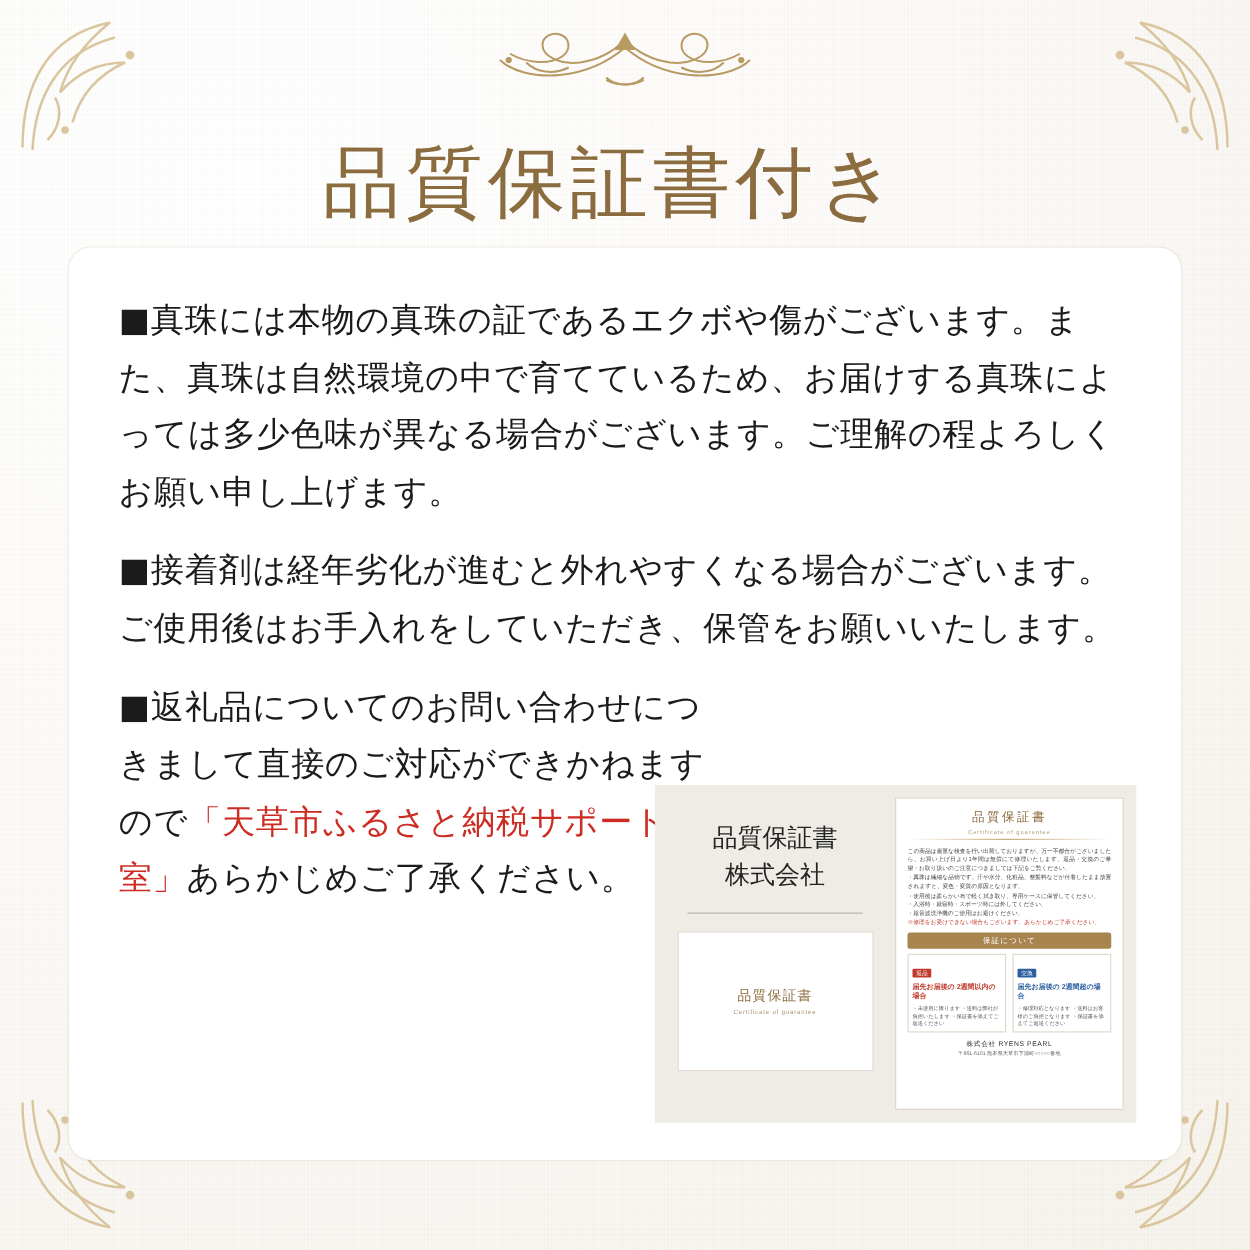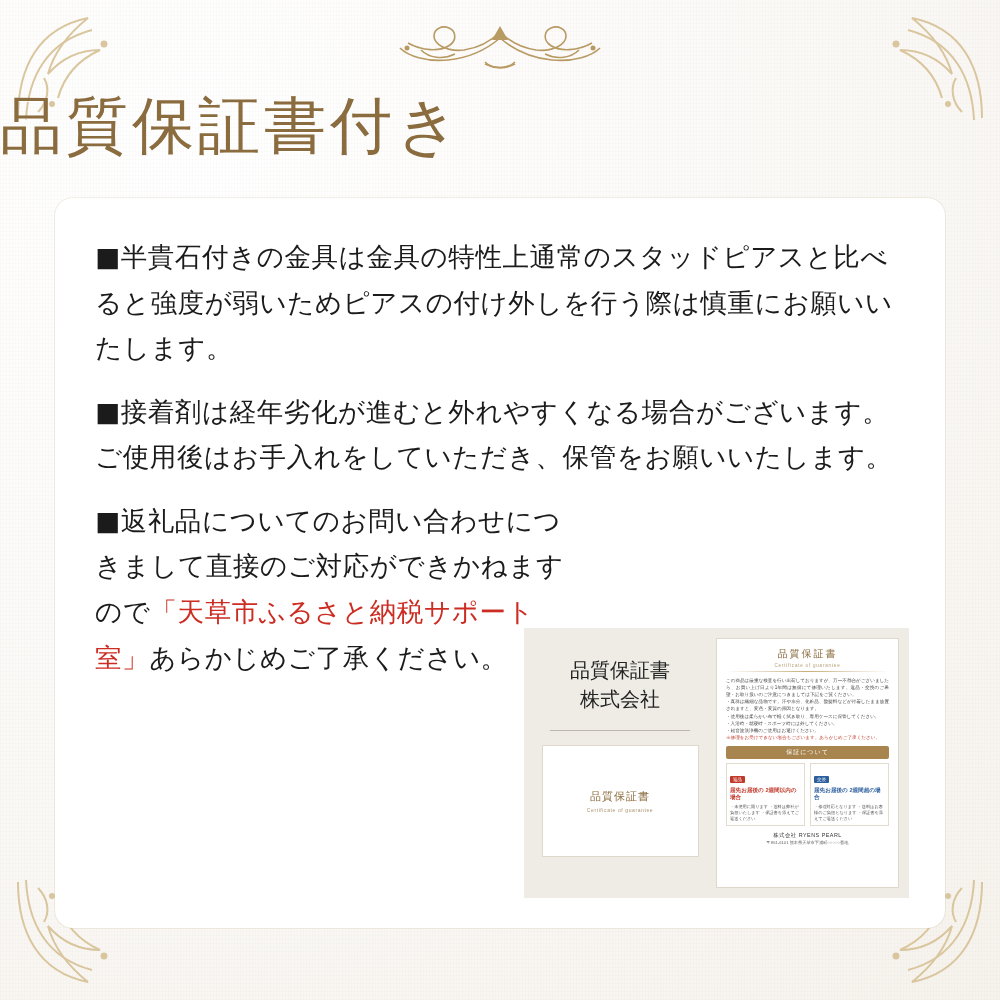--- a/index.html
+++ b/index.html
@@ -56,24 +56,24 @@
     transform: translateX(-50%);
     width: 330px;
     height: 70px;
     color: #b89a63;
   }
   .top-flourish svg { width: 100%; height: 100%; display: block; }
 
   
   .heading {
     position: absolute;
-    top: 84px;
+    top: 104px;
     left: 0;
     width: 980px;
-    text-align: left;
+    text-align: center;
     font-size: 62px;
     letter-spacing: 4px;
     color: #8b6c3e;
     font-weight: 500;
     font-family: "DejaVu Sans", "Liberation Sans", sans-serif;
     text-shadow: 0 1px 0 rgba(255,255,255,.8);
   }
 
   
   .card {
@@ -316,21 +316,21 @@
       <path d="M18 112 C20 70 38 34 84 22"></path>
       <circle cx="96" cy="36" r="3.5" fill="currentColor" stroke="none"></circle>
       <circle cx="44" cy="96" r="3" fill="currentColor" stroke="none"></circle>
       <path d="M30 104 c10 -10 12 -24 6 -34"></path>
     </svg>
   </div>
 
   <div class="heading">品質保証書付き</div>
 
   <div class="card">
-    <p class="para p2">■半貴石付きの金具は金具の特性上通常のスタッドピアスと比べると強度が弱いためピアスの付け外しを行う際は慎重にお願いいたします。</p>
+    <p class="para p1">■真珠には本物の真珠の証であるエクボや傷がございます。また、真珠は自然環境の中で育てているため、お届けする真珠によっては多少色味が異なる場合がございます。ご理解の程よろしくお願い申し上げます。</p>
     <p class="para p3">■接着剤は経年劣化が進むと外れやすくなる場合がございます。ご使用後はお手入れをしていただき、保管をお願いいたします。</p>
     <p class="para para-last"><span>■返礼品についてのお問い合わせにつきまして直接のご対応ができかねますので</span><span class="highlight">「天草市ふるさと納税サポート室」</span><span>あらかじめご了承ください。</span></p>
 
     <div class="sample-wrap">
       <div class="sample-left">
         <div class="sample-label">
           <span>品質保証書</span><br>
           <span>株式会社</span>
         </div>
         <div class="sample-divider"></div>

